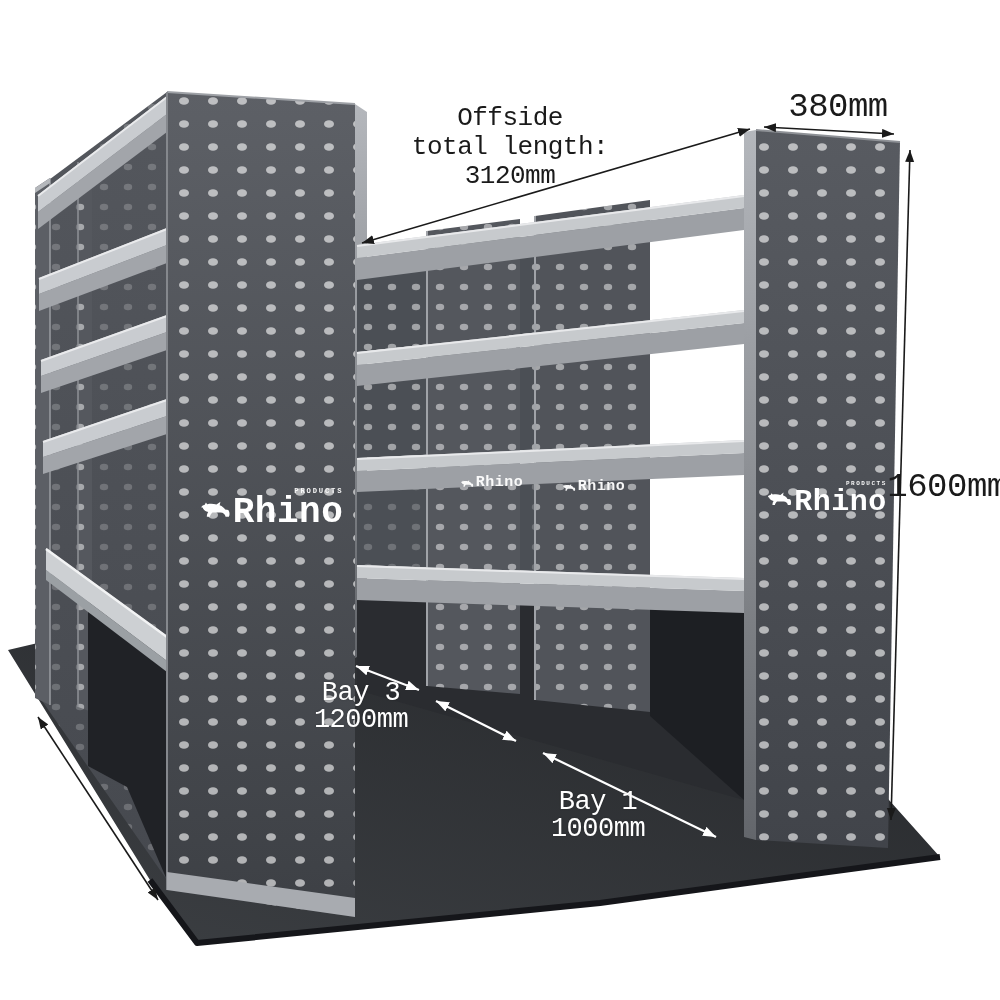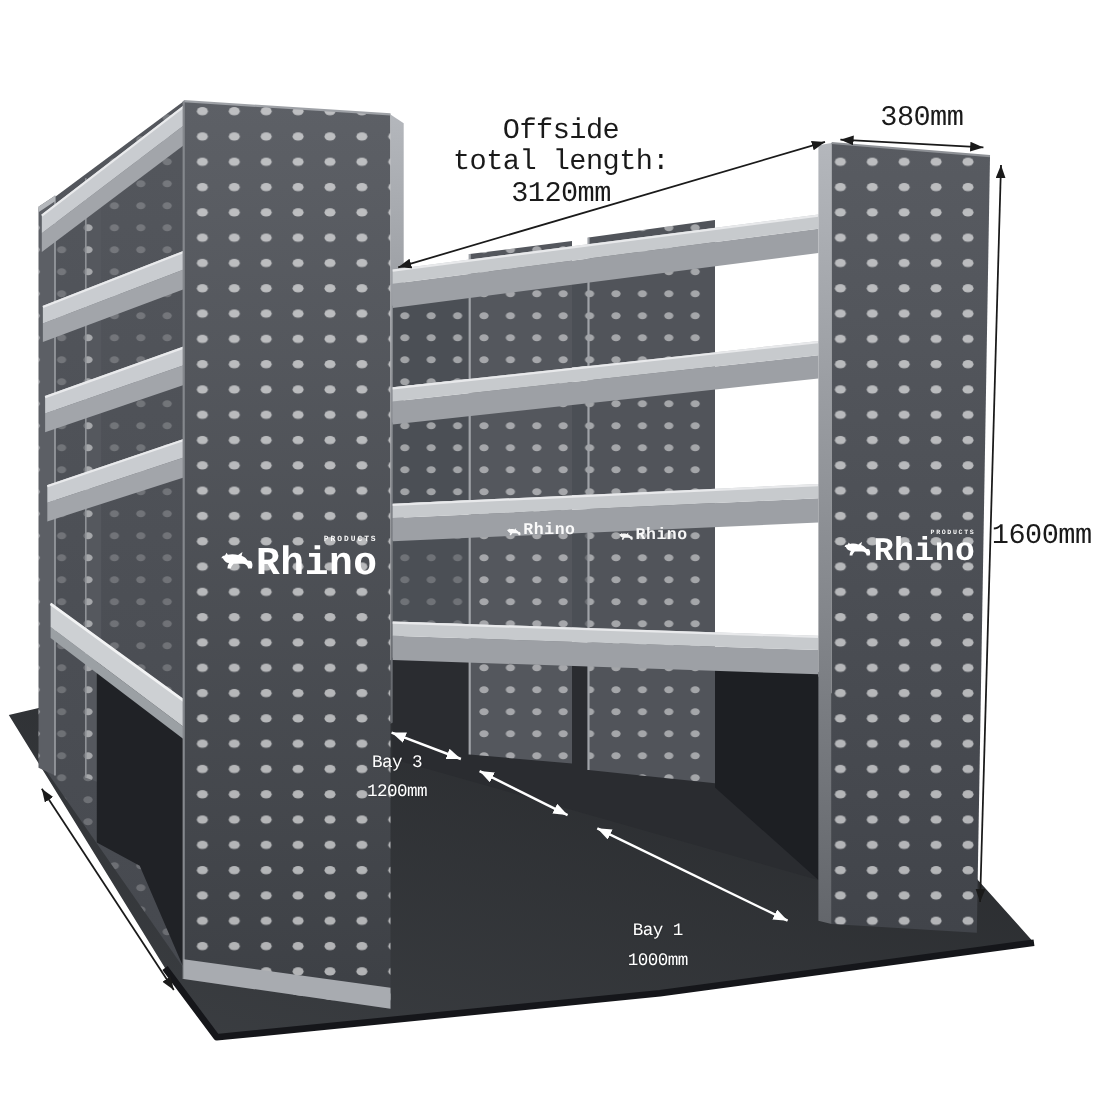--- a/index.html
+++ b/index.html
@@ -4,22 +4,22 @@
 <style>
   html,body{margin:0;padding:0;background:#ffffff;}
   #stage{
     position:relative;width:1000px;height:1000px;overflow:hidden;
     background:#c2410c;
     font-family:Liberation Mono, monospace;
   }
   #scene{position:absolute;left:0;top:0;}
   .lbl{position:absolute;transform:translateX(-50%);text-align:center;color:#1a1a1a;
        font-size:26px;line-height:29px;letter-spacing:-0.5px;white-space:nowrap;}
-  .lbl.light{color:#ffffff;font-size:16px;line-height:27px;text-shadow:0 0 2px rgba(0,0,0,.25);}
-  .lbl-depth,.lbl-height{font-size:26px;}
+  .lbl.light{color:#ffffff;font-size:27px;line-height:27px;text-shadow:0 0 2px rgba(0,0,0,.25);}
+  .lbl-depth,.lbl-height{font-size:34px;}
   .logo{position:absolute;transform:translate(-50%,-50%);display:flex;align-items:center;
         color:#ffffff;white-space:nowrap;}
   .logo svg{flex:0 0 auto;margin-right:2px;}
   .logo .stack{display:flex;flex-direction:column;align-items:flex-end;line-height:1;}
   .logo .products{font-size:0.20em;letter-spacing:0.25em;font-weight:700;opacity:.95;margin-bottom:1px;}
   .logo .brand{font-weight:700;letter-spacing:0.5px;line-height:0.95;}
   .logo-main-left{font-size:36px;}
   .logo-main-right{font-size:30px;}
   .logo-small{font-size:15px;opacity:.95;}
 </style>
@@ -187,21 +187,21 @@
   <div class="lbl lbl-depth" style="left:838px;top:93px;">380mm</div>
 
   <div class="lbl lbl-height" style="left:947px;top:473px;text-align:right;">1600mm</div>
 
   <div class="lbl light" style="left:361px;top:680px;">
     <div>Bay 3</div>
     <div>1200mm</div>
   </div>
 
 
-  <div class="lbl light" style="left:598px;top:789px;margin-top:44px;">
+  <div class="lbl light" style="left:598px;top:789px;">
     <div>Bay 1</div>
     <div>1000mm</div>
   </div>
 
 
   <div class="logo logo-main-left" style="left:272px;top:509px;">
     <svg width="30" height="21" viewBox="0 0 32 22">
       <path fill="#ffffff" d="M30,19 L26.5,19 C26,16.5 24,14.5 21,14.5 L12.5,14.5 C11,16 10,17.5 9.8,19 L6.5,19 C6.5,17 7,15.2 8,13.8 C5.2,13.4 3,11.6 2,9 L0.6,9 C1,7.2 2.4,6.2 4,6.3 L5.6,3.8 L6.8,5.6 C10,4.8 13.8,4.9 16.8,6 L21,3 L20.2,6.6 C23,7.7 25,9.4 26,11.2 L29.4,11.8 C30.8,13.8 31.2,16.6 30,19 Z"></path>
     </svg>
     <span class="stack">

